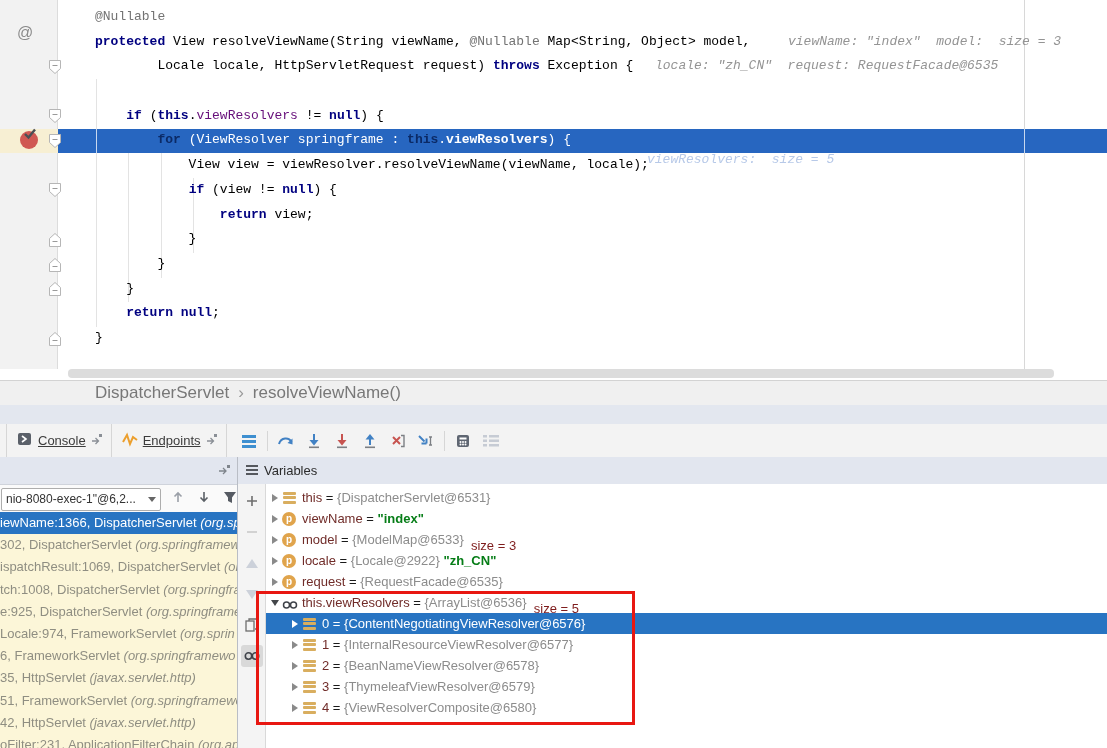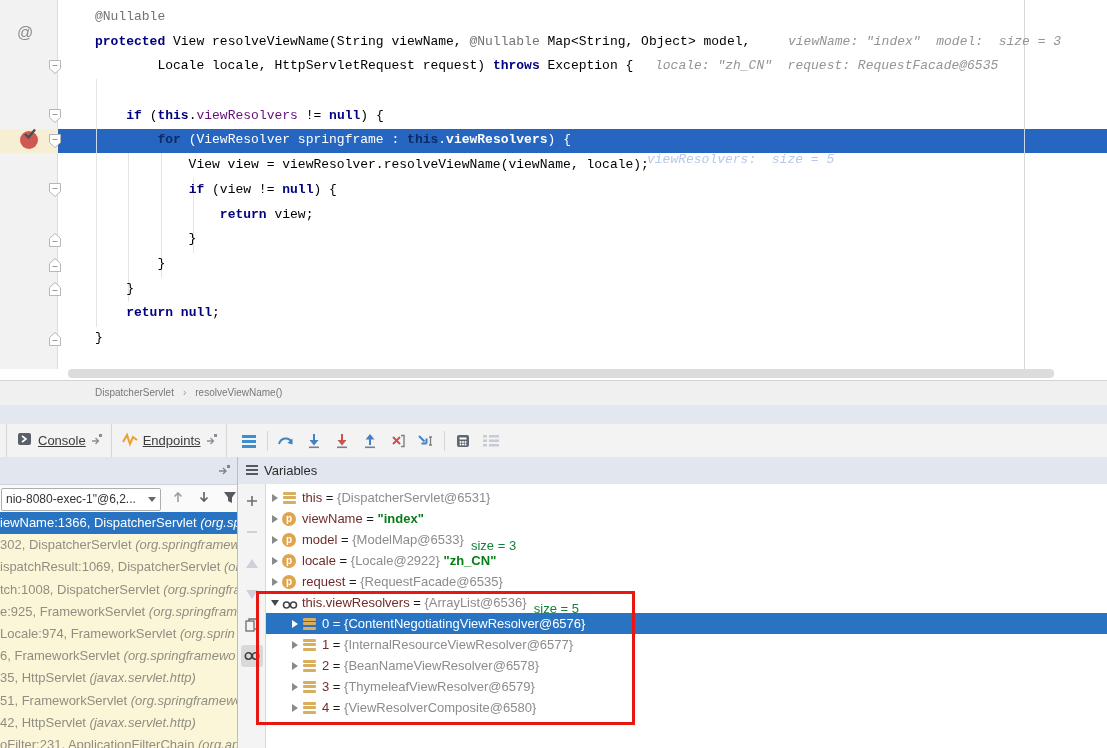--- a/index.html
+++ b/index.html
@@ -24,21 +24,21 @@
   .f{color:#660e7a;}
   .hint{position:absolute;top:0;font-style:italic;color:#949494;white-space:pre;}
   .code-line.exec, .code-line.exec .pl{color:#fff;}
   .code-line.exec .k{color:#0b2a66;}
   .code-line.exec .f{color:#fff;font-weight:bold;}
   .code-line.exec .hint{color:#b7c9e8;margin-top:20px;}
   .fold-marker{position:absolute;left:48px;}
   .hscroll{position:absolute;left:68px;top:369px;width:986px;height:9px;background:#dcdcdc;border-radius:4px;}
   
   .breadcrumb{position:absolute;left:0;top:380px;width:1107px;height:24px;background:#f0f0f0;
-              border-top:1px solid #d3d3d3;font-size:10px;color:#787878;line-height:24px;}
+              border-top:1px solid #d3d3d3;font-size:17px;color:#787878;line-height:24px;}
   .breadcrumb .bc-inner{padding-left:95px;}
   .bc-sep{margin:0 9px;color:#9a9a9a;}
   .band{position:absolute;left:0;top:405px;width:1107px;height:19px;background:#e3e7ef;}
   
   .dbg-toolbar{position:absolute;left:0;top:424px;width:1107px;height:33px;background:#f3f3f3;
                border-bottom:1px solid #d1d1d1;display:flex;align-items:center;font-size:13px;color:#3c3c3c;}
   .dbg-tab{display:flex;align-items:center;gap:5px;height:33px;padding:0 8px 0 10px;
            border-right:1px solid #d6d6d6;cursor:default;text-decoration:underline;}
   .dbg-tab:first-child{border-left:1px solid #d6d6d6;margin-left:6px;}
   .tbtn{width:28px;height:26px;display:flex;align-items:center;justify-content:center;}
@@ -72,21 +72,21 @@
   .var-row.sel .tri-r{border-left-color:#fff;}
   .vicon{width:16px;height:14px;flex:none;margin-right:4px;position:relative;}
   .bars span{position:absolute;left:1px;width:13px;height:3px;border-radius:1px;background:#d9ae5f;}
   .bars span:nth-child(1){top:1px;}.bars span:nth-child(2){top:5.5px;}.bars span:nth-child(3){top:10px;}
   .pcirc{width:14px;height:14px;border-radius:50%;background:#e0a44c;color:#fff;font-size:10px;font-weight:bold;
          display:flex;align-items:center;justify-content:center;}
   .v-name{color:#702c29;}
   .v-eq{color:#1a1a1a;}
   .v-ref{color:#8c8c8c;}
   .v-str{color:#067d17;font-weight:bold;}
-  .v-extra{color:#15803d;margin-top:12px;}
+  .v-extra{color:#7f1d1d;margin-top:12px;}
   .var-row.sel span{color:#fff !important;}
   .red-box{position:absolute;left:256px;top:591px;width:373px;height:128px;border:3px solid #e81711;z-index:40;pointer-events:none;}
 </style>
 </head>
 <body>
 
 <div class="editor">
   <div class="gutter">
     <div class="bp-row"></div>
     <div class="at-icon">@</div>
@@ -297,21 +297,21 @@
         <svg width="14" height="13">
             <path d="M1 1 h12 L9 6.5 V12 L5 10 V6.5 z" fill="#565b63"></path>
           </svg>
       </span>
     </div>
     <div class="frames-list" id="frames-list">
         <div class="frame-row sel"><span>iewName:1366, DispatcherServlet </span><span class="pkg">(org.sp</span></div>
         <div class="frame-row"><span>302, DispatcherServlet </span><span class="pkg">(org.springframewo</span></div>
         <div class="frame-row"><span>ispatchResult:1069, DispatcherServlet </span><span class="pkg">(or</span></div>
         <div class="frame-row"><span>tch:1008, DispatcherServlet </span><span class="pkg">(org.springfra</span></div>
-        <div class="frame-row"><span>e:925, FrameworkServlet </span><span class="pkg">(org.springframe</span></div>
+        <div class="frame-row"><span>e:925, DispatcherServlet </span><span class="pkg">(org.springframe</span></div>
         <div class="frame-row"><span>Locale:974, FrameworkServlet </span><span class="pkg">(org.sprin</span></div>
         <div class="frame-row"><span>6, FrameworkServlet </span><span class="pkg">(org.springframewo</span></div>
         <div class="frame-row"><span>35, HttpServlet </span><span class="pkg">(javax.servlet.http)</span></div>
         <div class="frame-row"><span>51, FrameworkServlet </span><span class="pkg">(org.springframewo</span></div>
         <div class="frame-row"><span>42, HttpServlet </span><span class="pkg">(javax.servlet.http)</span></div>
         <div class="frame-row"><span>oFilter:231, ApplicationFilterChain </span><span class="pkg">(org.ap</span></div>
       </div>
   </div>
 
   <div class="splitter"></div>

